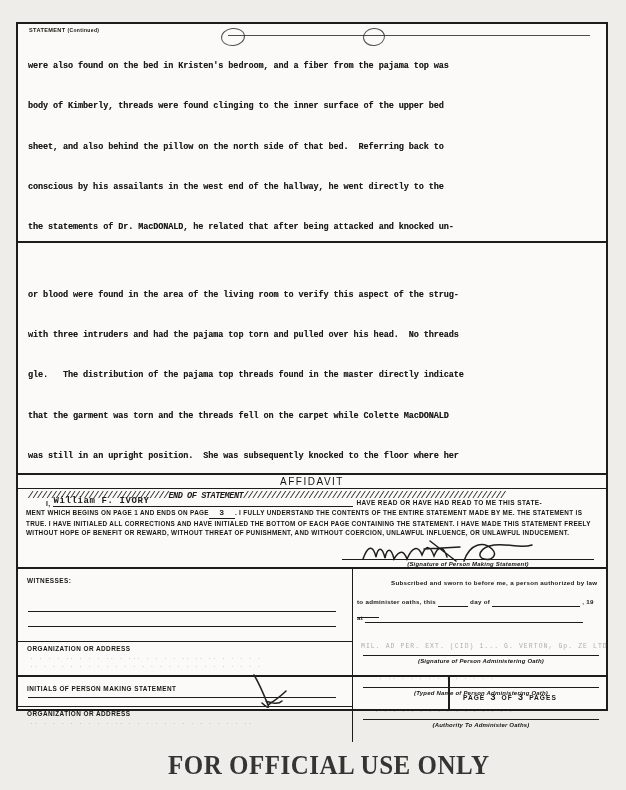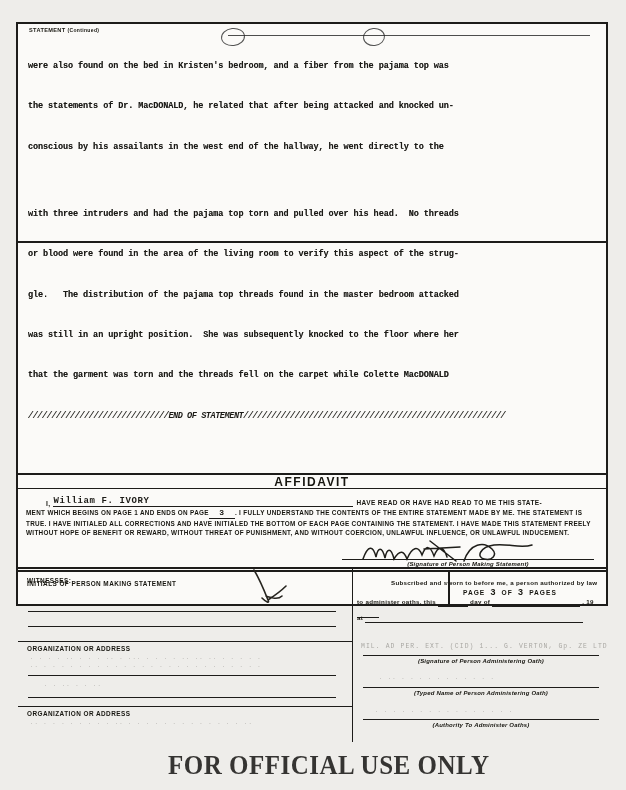--- a/index.html
+++ b/index.html
@@ -18,21 +18,21 @@
   #scan:before{
     content:"";position:absolute;left:0;top:0;right:0;bottom:0;
     background:
       radial-gradient(circle at 14% 9%, rgba(0,0,0,.05) 0 1px, transparent 1px),
       radial-gradient(circle at 61% 33%, rgba(0,0,0,.05) 0 1px, transparent 1px),
       radial-gradient(circle at 83% 71%, rgba(0,0,0,.04) 0 1px, transparent 1px);
     pointer-events:none;
   }
   
   .form-frame{
-    position:absolute;left:16px;top:22px;width:592px;height:584px;
+    position:absolute;left:16px;top:22px;width:592px;height:689px;
     border:2px solid #1d1c1a;
     background:#fbfaf8;
     box-sizing:border-box;
   }
   
   .stmt-block{
     position:absolute;left:0;top:0;width:100%;height:219px;
     box-sizing:border-box;
     border-bottom:2px solid #1d1c1a;
     padding:3px 8px 0 10px;
@@ -73,21 +73,21 @@
     position:absolute;left:0;top:219px;width:100%;height:232px;
     border-bottom:2px solid #1d1c1a;box-sizing:border-box;
   }
   
   .affidavit-bar{
     position:absolute;left:0;top:451px;width:100%;height:14px;
     box-sizing:border-box;border-bottom:1.6px solid #1d1c1a;
     display:flex;align-items:center;justify-content:center;
   }
   .affidavit-bar span{
-    font-size:12px;font-weight:bold;letter-spacing:1.5px;color:#16150f;
+    font-size:10px;font-weight:normal;letter-spacing:1.5px;color:#16150f;
   }
   .aff-body{
     position:absolute;left:0;top:465px;width:100%;height:80px;
     box-sizing:border-box;border-bottom:2px solid #1d1c1a;
     padding:3px 7px 0 8px;
   }
   .aff-line1{
     display:flex;align-items:flex-end;gap:3px;
     font-size:6.5px;font-weight:bold;color:#16150f;letter-spacing:.35px;
     height:15px;
@@ -198,30 +198,32 @@
   <div class="form-frame">
 
     <div class="stmt-block">
       <div class="stmt-caption">
         <span>STATEMENT</span>
         <em>(Continued)</em>
       </div>
 
       <div class="typed">
         <div>were also found on the bed in Kristen's bedroom, and a fiber from the pajama top was</div>
+        <div>body of Kimberly, threads were found clinging to the inner surface of the upper bed</div>
+        <div>sheet, and also behind the pillow on the north side of that bed.  Referring back to</div>
+        <div>conscious by his assailants in the west end of the hallway, he went directly to the</div>
         <div>the statements of Dr. MacDONALD, he related that after being attacked and knocked un-</div>
-        <div>conscious by his assailants in the west end of the hallway, he went directly to the</div>
       </div>
 
       <div class="typed">
+        <div>or blood were found in the area of the living room to verify this aspect of the strug-</div>
         <div>with three intruders and had the pajama top torn and pulled over his head.  No threads</div>
-        <div>or blood were found in the area of the living room to verify this aspect of the strug-</div>
-        <div>gle.   The distribution of the pajama top threads found in the master bedroom attacked</div>
+        <div>gle.   The distribution of the pajama top threads found in the master directly indicate</div>
+        <div>that the garment was torn and the threads fell on the carpet while Colette MacDONALD</div>
         <div>was still in an upright position.  She was subsequently knocked to the floor where her</div>
-        <div>that the garment was torn and the threads fell on the carpet while Colette MacDONALD</div>
       </div>
 
       <div class="slashline">
         <span>//////////////////////////////</span><span>END OF STATEMENT</span><span>//////////////////////////////</span>//////////////////////////
       </div>
 
       <div class="ink-ellipse" style="left:203px;top:4px;width:22px;height:16px;"></div>
       <div class="ink-ellipse" style="left:345px;top:4px;width:20px;height:16px;"></div>
       <div class="ink-strike" style="left:210px;top:11px;width:150px;"></div>
       <div class="ink-strike" style="left:360px;top:11px;width:212px;"></div>

